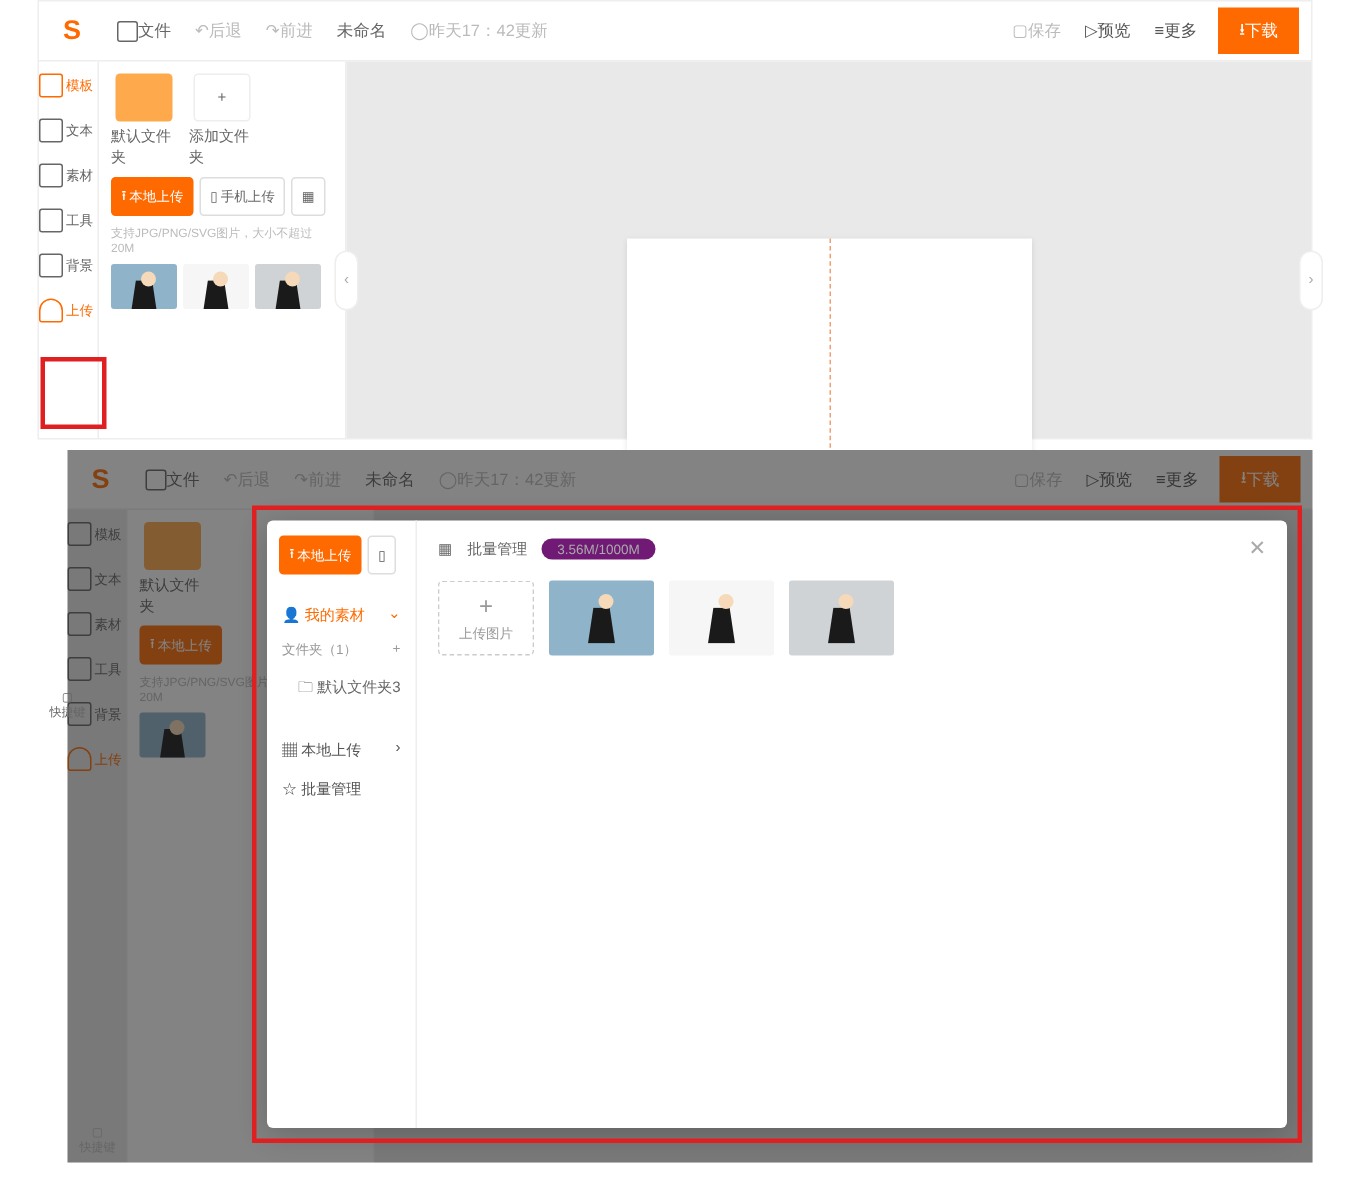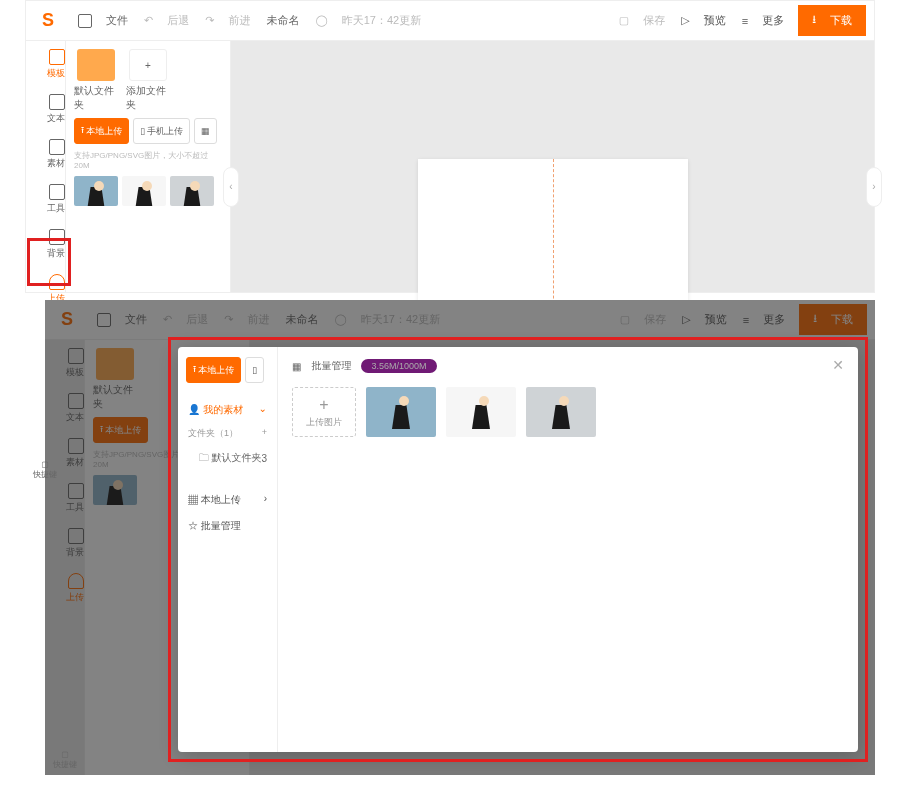--- a/index.html
+++ b/index.html
@@ -1,30 +1,30 @@
 <!DOCTYPE html>
 <html><head>
 <meta charset="utf-8">
 <style>
 *{box-sizing:border-box;margin:0;padding:0;font-family:-apple-system,"PingFang SC","Microsoft YaHei",sans-serif}
 body{background:#fff;width:900px;height:792px;position:relative;overflow:hidden}
 .screenshot{position:absolute}
 .s1{top:0;left:25px;width:850px;height:293px;background:#fff;border:1px solid #eee}
 .topbar{height:40px;display:flex;align-items:center;border-bottom:1px solid #eee;padding:0 8px;font-size:11px;color:#555}
 .logo{width:28px;height:28px;display:flex;align-items:center;justify-content:center;color:#ff6a00;font-weight:bold;font-size:18px;margin-right:8px}
-.tb-btn{padding:4px 8px;display:flex;align-items:center;gap:14px;cursor:pointer;color:#666}
+.tb-btn{padding:4px 8px;display:flex;align-items:center;gap:0;cursor:pointer;color:#666}
 .tb-btn.dim{color:#bbb}
 .tb-sep{flex:1}
 .tb-save{color:#bbb}
 .tb-preview{color:#555}
 .tb-more{color:#555}
 .tb-download{background:#ff6a00;color:#fff;padding:6px 14px;margin-left:6px}
 .mainrow{display:flex;height:calc(100% - 40px)}
 .leftnav{width:40px;border-right:1px solid #eee;display:flex;flex-direction:column;align-items:center;padding-top:6px;font-size:9px;color:#666;gap:10px}
-.leftnav .nv{display:flex;flex-direction:column;align-items:flex-end;gap:2px;cursor:pointer;width:100%;padding:2px 0}
+.leftnav .nv{display:flex;flex-direction:row;align-items:center;gap:2px;cursor:pointer;width:100%;padding:2px 0}
 .leftnav .nv.active{color:#ff6a00}
 .leftnav .nv-icon{width:16px;height:16px;border:1px solid currentColor;border-radius:2px}
 .sidepanel{width:165px;border-right:1px solid #eee;padding:8px;font-size:10px;color:#666}
 .sp-folders{display:flex;gap:8px;margin-bottom:6px}
 .sp-folder{display:flex;flex-direction:column;align-items:center;width:44px}
 .sp-folder-box{width:38px;height:32px;border:1px solid #eee;border-radius:3px;margin-bottom:3px;display:flex;align-items:center;justify-content:center}
 .sp-folder-box.orange{background:#ffa94d;border:none}
 .sp-upbtns{display:flex;gap:4px;margin-bottom:6px}
 .sp-upbtn{padding:4px 6px;font-size:9px;border:1px solid #ddd;border-radius:3px;display:flex;align-items:center;gap:2px}
 .sp-upbtn.primary{background:#ff6a00;color:#fff;border-color:#ff6a00}

